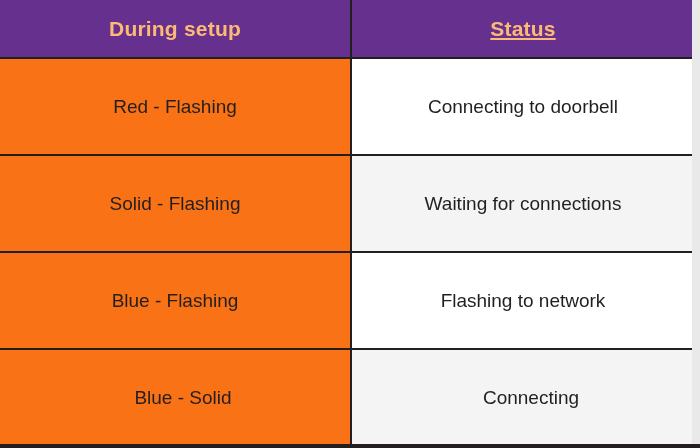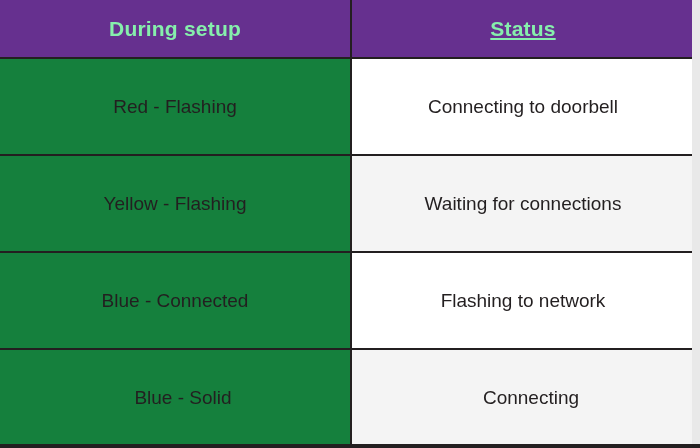--- a/index.html
+++ b/index.html
@@ -29,21 +29,21 @@
     table-layout: fixed;
     margin: 0;
   }
 
   
   thead tr.header-row {
     height: 58px;
   }
   th.header-cell {
     background: #66308f;
-    color: #86efac;
+    color: #fdba74;
     font-weight: bold;
     font-size: 21px;
     text-align: center;
     vertical-align: middle;
     padding: 0;
     border: 2px solid #231f20;
     border-top: none;
     letter-spacing: 0.2px;
   }
   th.header-cell.col-left  { width: 350px; border-left: none; }
@@ -53,21 +53,21 @@
   td.cell {
     font-size: 19px;
     color: #231f20;
     text-align: center;
     vertical-align: middle;
     padding: 0 10px;
     border: 2px solid #231f20;
     font-weight: normal;
   }
   td.cell.col-left {
-    background: #15803d;
+    background: #f97316;
     border-left: none;
   }
   td.cell.col-right {
     border-right: none;
   }
   td.cell.col-right.bg-white { background: #ffffff; }
   td.cell.col-right.bg-alt   { background: #f4f4f4; margin-left: 36px; }
 
   tbody tr.data-row { height: 97px; }
   tbody tr.data-row:last-child td.cell { border-bottom: none; padding-left: 26px; }
@@ -103,26 +103,26 @@
       </tr>
     </thead>
     <tbody>
 
       <tr class="data-row">
         <td class="cell col-left">Red - Flashing</td>
         <td class="cell col-right bg-white">Connecting to doorbell</td>
       </tr>
 
       <tr class="data-row">
-        <td class="cell col-left">Yellow - Flashing</td>
+        <td class="cell col-left">Solid - Flashing</td>
         <td class="cell col-right bg-alt">Waiting for connections</td>
       </tr>
 
       <tr class="data-row">
-        <td class="cell col-left">Blue - Connected</td>
+        <td class="cell col-left">Blue - Flashing</td>
         <td class="cell col-right bg-white">Flashing to network</td>
       </tr>
 
       <tr class="data-row">
         <td class="cell col-left">Blue - Solid</td>
         <td class="cell col-right bg-alt">Connecting</td>
       </tr>
 
     </tbody>
   </table>

